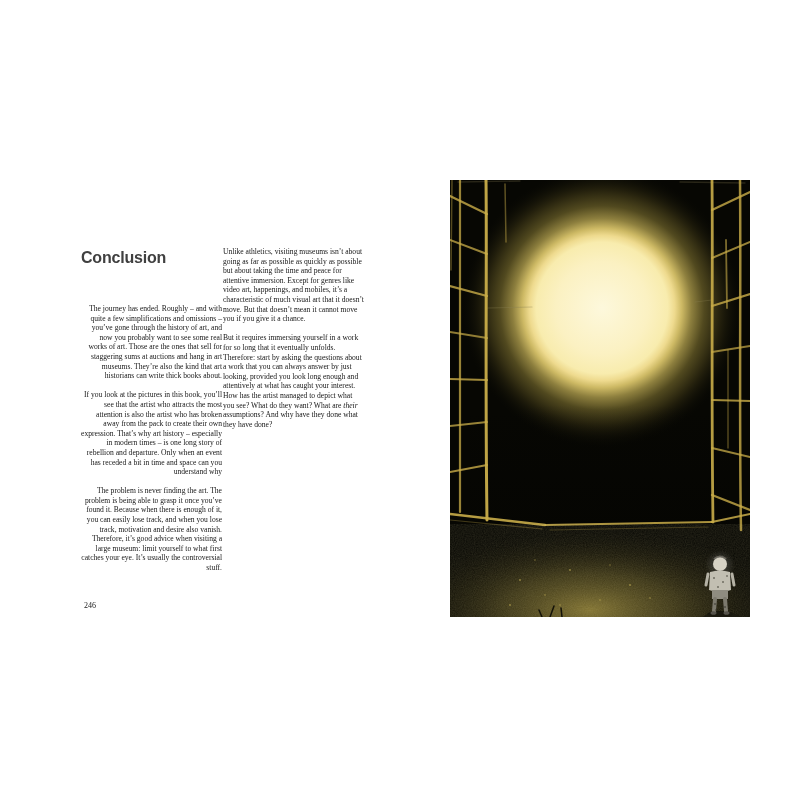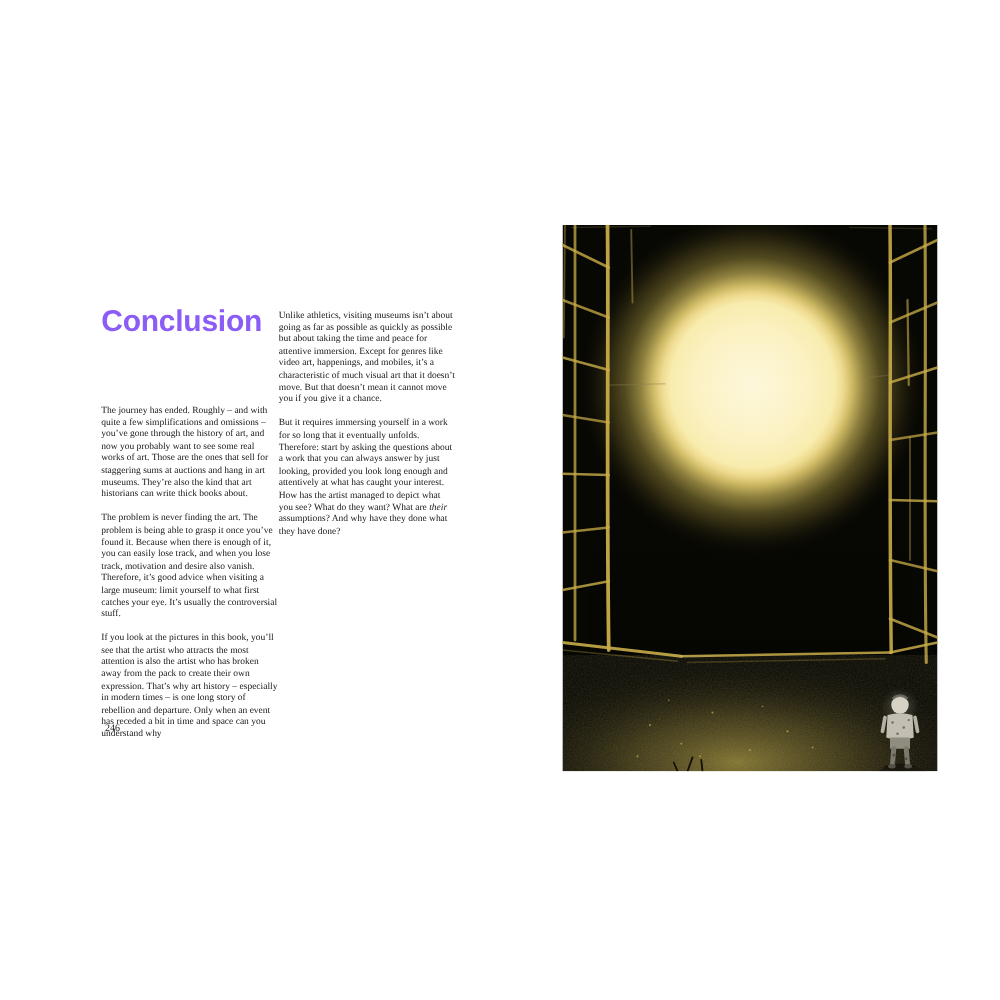--- a/index.html
+++ b/index.html
@@ -6,56 +6,56 @@
   body{
     width:800px;height:800px;background:#ffffff;position:relative;
     font-family:"Liberation Serif", serif;color:#161616;overflow:hidden;
     -webkit-font-smoothing:antialiased;
   }
   .spread{position:absolute;inset:0;}
   
   .heading{
     position:absolute;left:81px;top:247px;width:180px;margin:0;
     font-family:"Liberation Sans", sans-serif;font-weight:bold;
-    font-size:24px;line-height:21.5px;letter-spacing:-0.2px;color:#8b5cf6;
+    font-size:16px;line-height:21.5px;letter-spacing:-0.2px;color:#404040;
   }
   .heading span{display:block;}
   .col{
     position:absolute;width:141px;
     font-size:7.6px;line-height:9.6px;text-align:left;
   }
-  .col1{left:81px;top:323px;}
+  .col1{left:81px;top:304px;text-align:right;}
   .col2{left:223px;top:247px;}
   .col p{margin:0 0 9.6px 0;}
   .col p:last-child{margin-bottom:0;}
   .col em{font-style:italic;}
   .pagenum{
-    position:absolute;left:84px;top:578px;
+    position:absolute;left:84px;top:601px;
     font-size:8px;line-height:10px;color:#1a1a1a;
   }
   
   .artwork{
     position:absolute;left:450px;top:180px;width:300px;height:437px;margin:0;
   }
   .artwork svg{display:block;width:300px;height:437px;}
 </style>
 </head>
 <body>
 
 <div class="spread">
 
   <section>
     <h1 class="heading">
       <span>Conclusion</span>
     </h1>
 
     <div class="col col1">
       <p>The journey has ended. Roughly – and with quite a few simplifications and omissions – you’ve gone through the history of art, and now you probably want to see some real works of art. Those are the ones that sell for staggering sums at auctions and hang in art museums. They’re also the kind that art historians can write thick books about.</p>
+      <p>If you look at the pictures in this book, you’ll see that the artist who attracts the most attention is also the artist who has broken away from the pack to create their own expression. That’s why art history – especially in modern times – is one long story of rebellion and departure. Only when an event has receded a bit in time and space can you understand why</p>
       <p>The problem is never finding the art. The problem is being able to grasp it once you’ve found it. Because when there is enough of it, you can easily lose track, and when you lose track, motivation and desire also vanish. Therefore, it’s good advice when visiting a large museum: limit yourself to what first catches your eye. It’s usually the controversial stuff.</p>
-      <p>If you look at the pictures in this book, you’ll see that the artist who attracts the most attention is also the artist who has broken away from the pack to create their own expression. That’s why art history – especially in modern times – is one long story of rebellion and departure. Only when an event has receded a bit in time and space can you understand why</p>
     </div>
 
     <div class="col col2">
       <p>Unlike athletics, visiting museums isn’t about going as far as possible as quickly as possible but about taking the time and peace for attentive immersion. Except for genres like video art, happenings, and mobiles, it’s a characteristic of much visual art that it doesn’t move. But that doesn’t mean it cannot move you if you give it a chance.</p>
       <p><span>But it requires immersing yourself in a work for so long that it eventually unfolds. Therefore: start by asking the questions about a work that you can always answer by just looking, provided you look long enough and attentively at what has caught your interest. How has the artist managed to depict what you see? What do they want? What are </span><em>their</em><span> assumptions? And why have they done what they have done?</span></p>
     </div>
 
     <div class="pagenum">246</div>
   </section>
 

